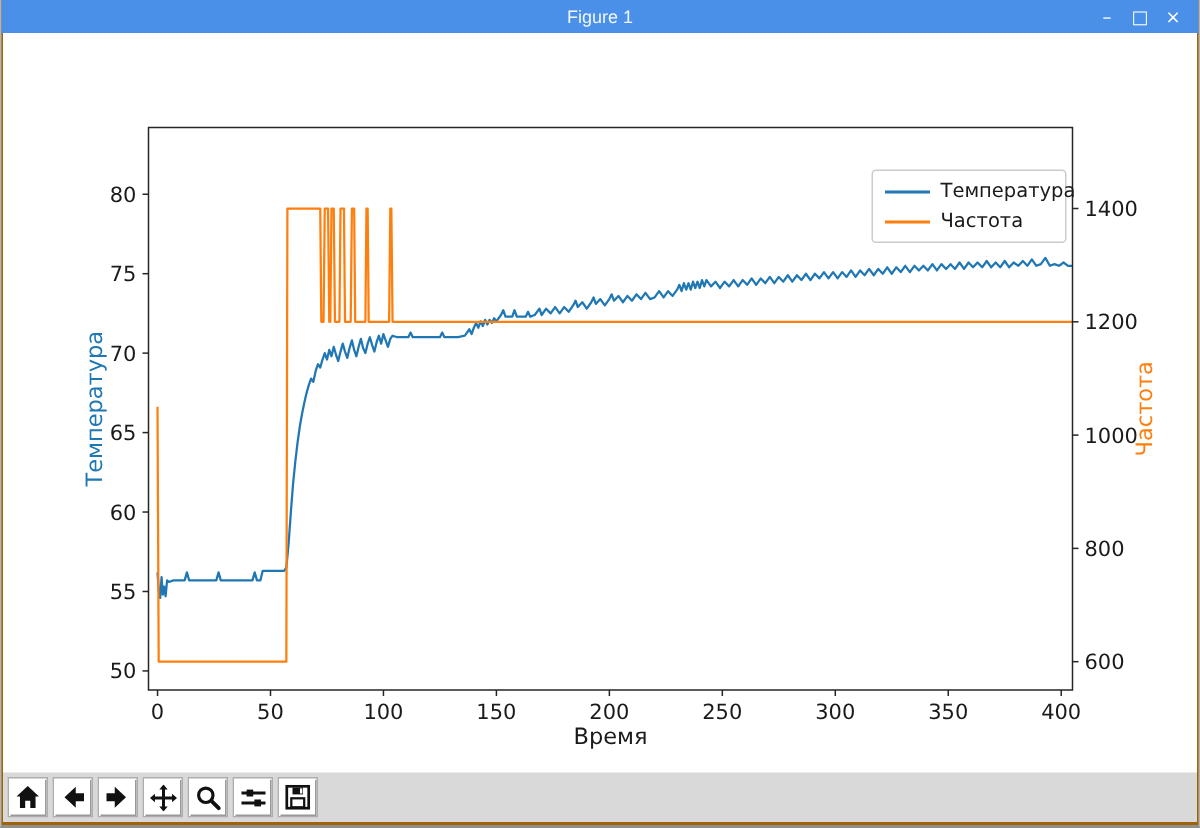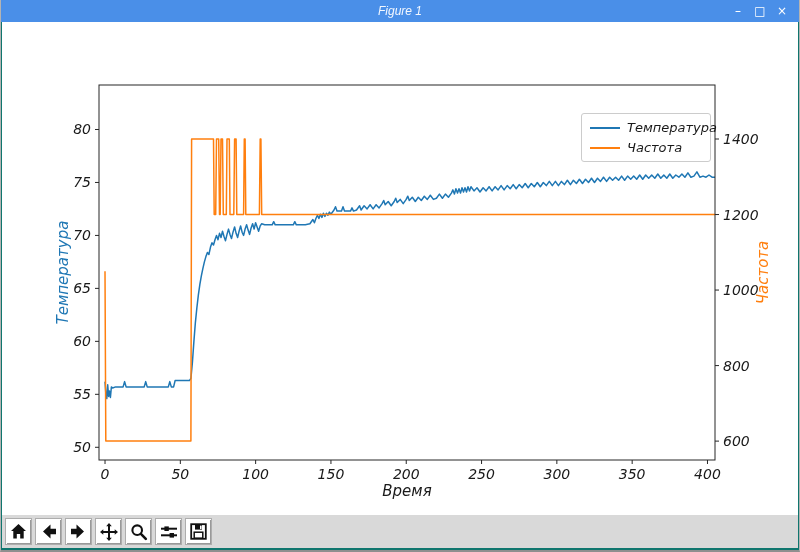--- a/index.html
+++ b/index.html
@@ -1,19 +1,19 @@
 <!DOCTYPE html>
 <html><head>
 <meta charset="utf-8">
 <style>
   html,body{margin:0;padding:0;width:800px;height:552px;overflow:hidden;
     font-family:"DejaVu Sans","Liberation Sans",sans-serif;}
-  .window{position:absolute;inset:0;background:#0f766e;
+  .window{position:absolute;inset:0;background:#a16207;
     border-left:1px solid #b3b3b3;border-right:1px solid #b3b3b3;border-bottom:2px solid #8f8f8f;
-    box-sizing:border-box;font-style:italic;}
+    box-sizing:border-box;}
   .titlebar{position:absolute;left:0;top:0;right:0;height:22px;background:#4a8fe8;
     display:flex;align-items:center;justify-content:center;}
   .titlebar .title{color:#f2f7ff;font-size:12px;font-family:"Liberation Sans",sans-serif;}
   .controls{position:absolute;right:6px;top:0;height:22px;display:flex;align-items:center;}
   .wc{width:22px;height:22px;line-height:22px;text-align:center;color:#ffffff;
     font-size:12px;cursor:default;user-select:none;}
   .canvas{position:absolute;left:1px;right:1px;top:22px;height:494px;background:#ffffff;}
   svg text{font-family:"DejaVu Sans",sans-serif;}
   .legend{position:absolute;left:579px;top:91px;width:130px;box-sizing:border-box;
     background:rgba(255,255,255,0.88);border:1px solid #cccccc;border-radius:3px;

